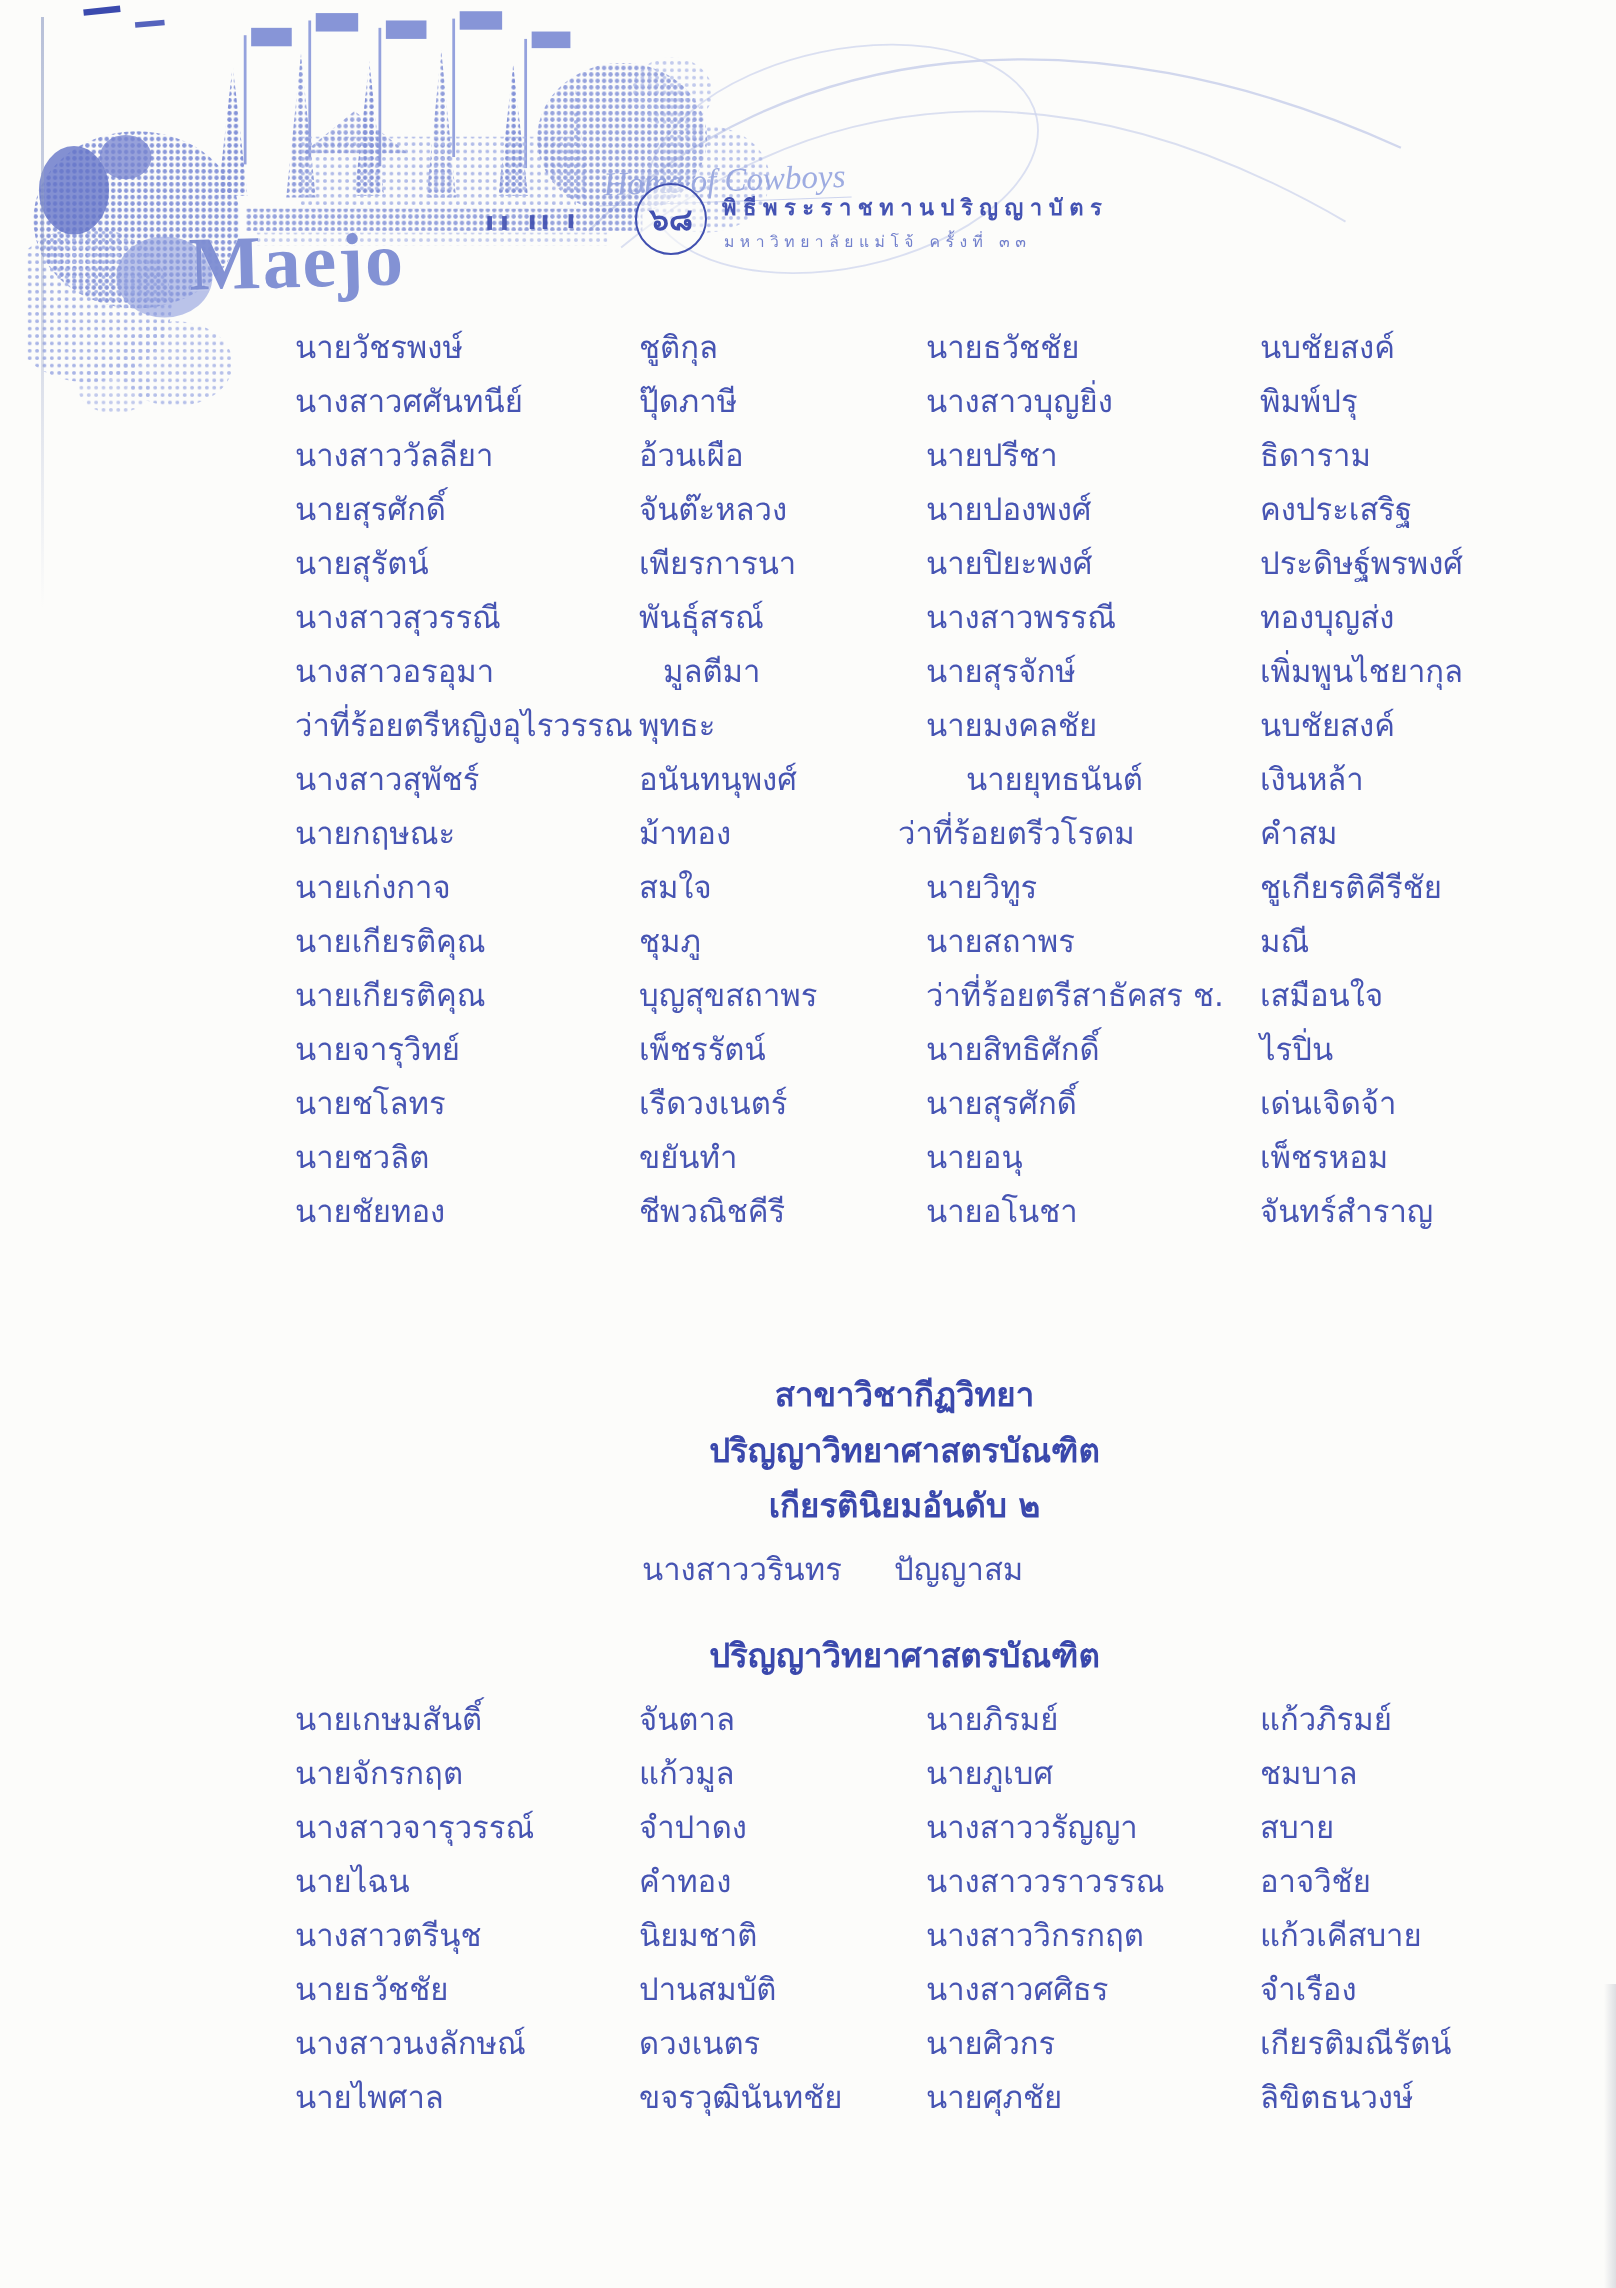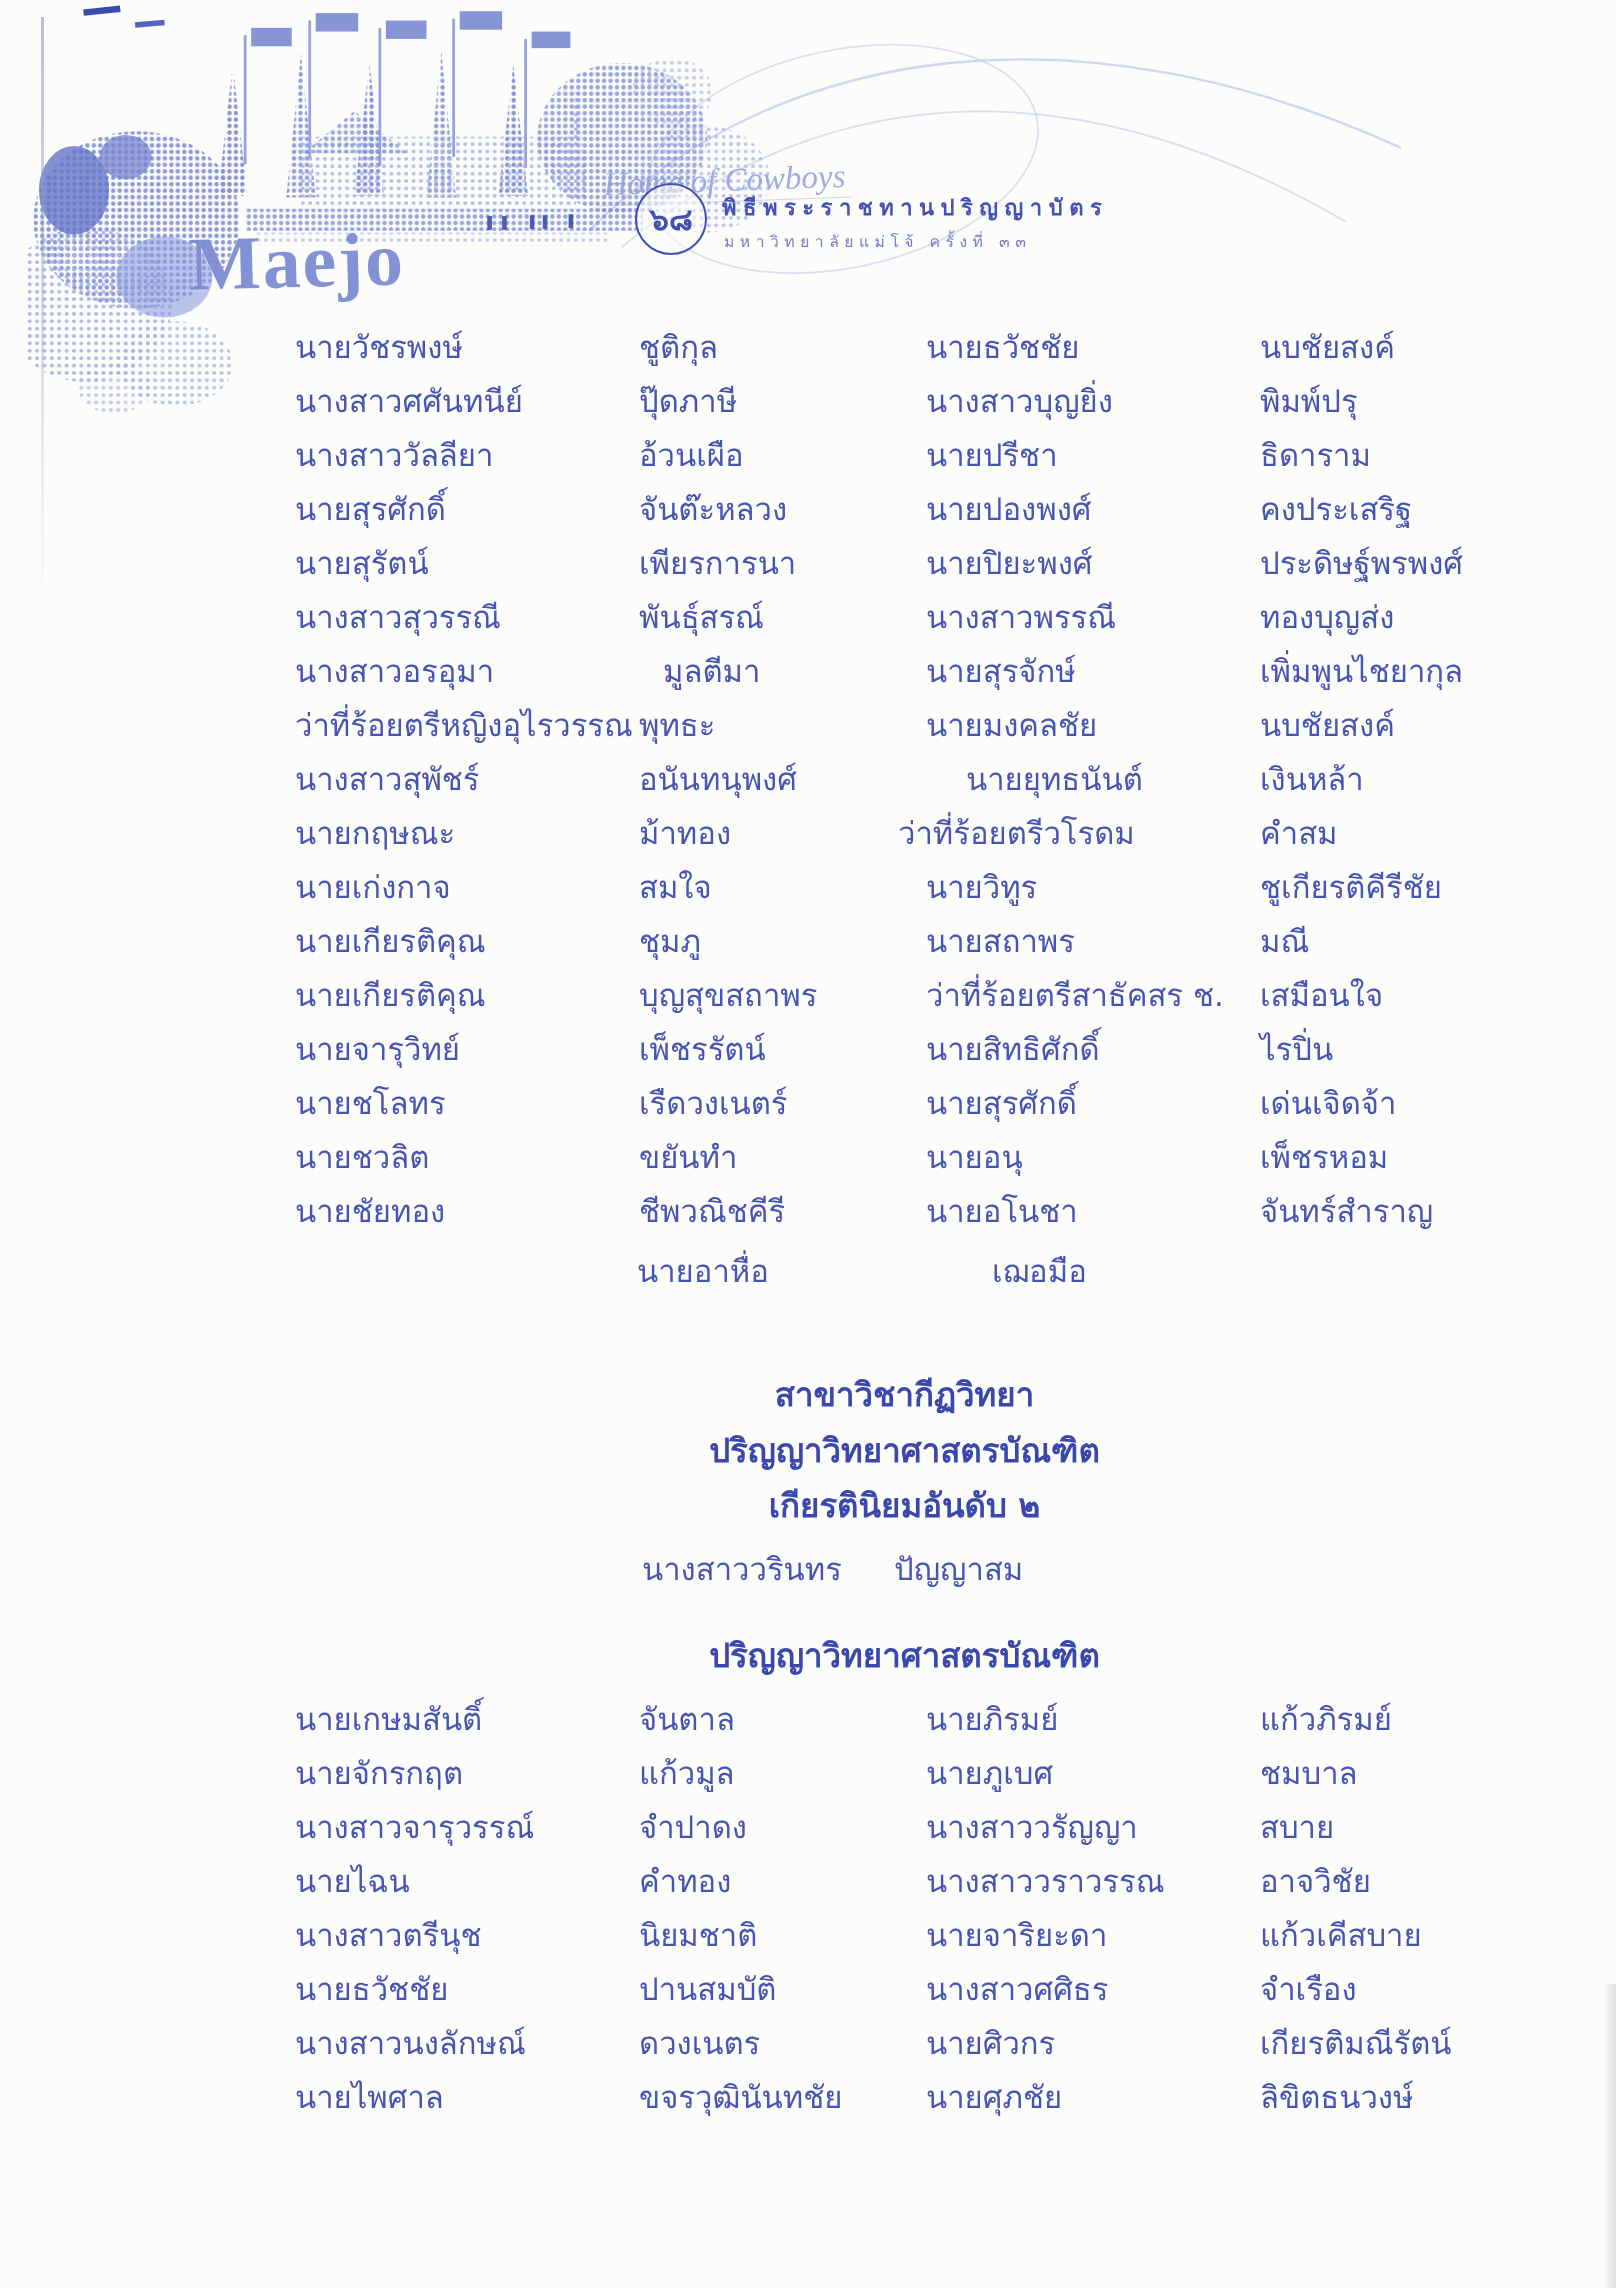--- a/index.html
+++ b/index.html
@@ -264,24 +264,20 @@
         <span class="grad-cell" style="left: 1260px;">เพ็ชรหอม</span>
       </div>
       <div class="grad-row">
         <span class="grad-cell" style="left: 295px;">นายชัยทอง</span>
         <span class="grad-cell" style="left: 639px;">ชีพวณิชคีรี</span>
         <span class="grad-cell" style="left: 926px;">นายอโนชา</span>
         <span class="grad-cell" style="left: 1260px;">จันทร์สำราญ</span>
       </div>
     </div>
 
-  <div class="tail-row">
-    <span class="grad-cell" style="left:637px">นายอาหื่อ</span>
-    <span class="grad-cell" style="left:992px">เฌอมือ</span>
-  </div>
 
   <div class="section-header hdr-program">สาขาวิชากีฏวิทยา</div>
   <div class="section-header hdr-degree1">ปริญญาวิทยาศาสตรบัณฑิต</div>
   <div class="section-header hdr-honor">เกียรตินิยมอันดับ ๒</div>
 
   <div class="honor-row">
     <span class="grad-cell" style="left:642px">นางสาววรินทร</span>
     <span class="grad-cell" style="left:894px">ปัญญาสม</span>
   </div>
 
@@ -308,21 +304,21 @@
       </div>
       <div class="grad-row">
         <span class="grad-cell" style="left: 295px;">นายไฉน</span>
         <span class="grad-cell" style="left: 639px;">คำทอง</span>
         <span class="grad-cell" style="left: 926px;">นางสาววราวรรณ</span>
         <span class="grad-cell" style="left: 1260px;">อาจวิชัย</span>
       </div>
       <div class="grad-row">
         <span class="grad-cell" style="left: 295px;">นางสาวตรีนุช</span>
         <span class="grad-cell" style="left: 639px;">นิยมชาติ</span>
-        <span class="grad-cell" style="left: 926px;">นายจาริยะดา</span>
+        <span class="grad-cell" style="left: 926px;">นางสาววิกรกฤต</span>
         <span class="grad-cell" style="left: 1260px;">แก้วเคีสบาย</span>
       </div>
       <div class="grad-row">
         <span class="grad-cell" style="left: 295px;">นายธวัชชัย</span>
         <span class="grad-cell" style="left: 639px;">ปานสมบัติ</span>
         <span class="grad-cell" style="left: 926px;">นางสาวศศิธร</span>
         <span class="grad-cell" style="left: 1260px;">จำเรือง</span>
       </div>
       <div class="grad-row">
         <span class="grad-cell" style="left: 295px;">นางสาวนงลักษณ์</span>

